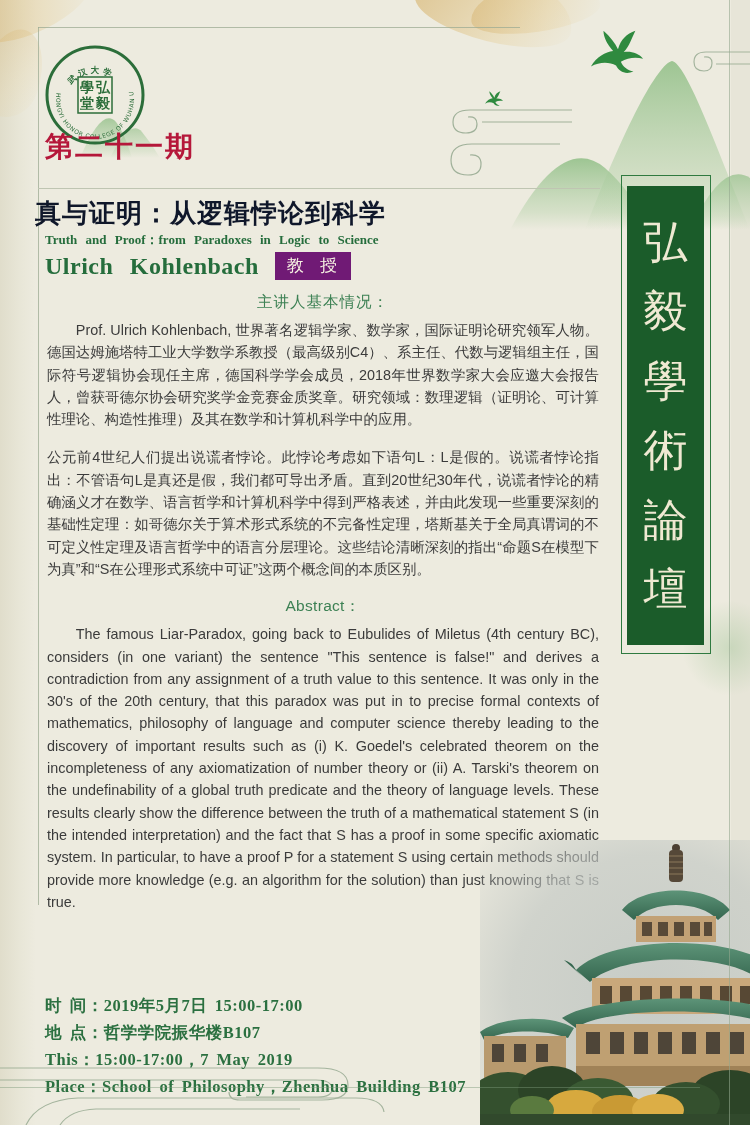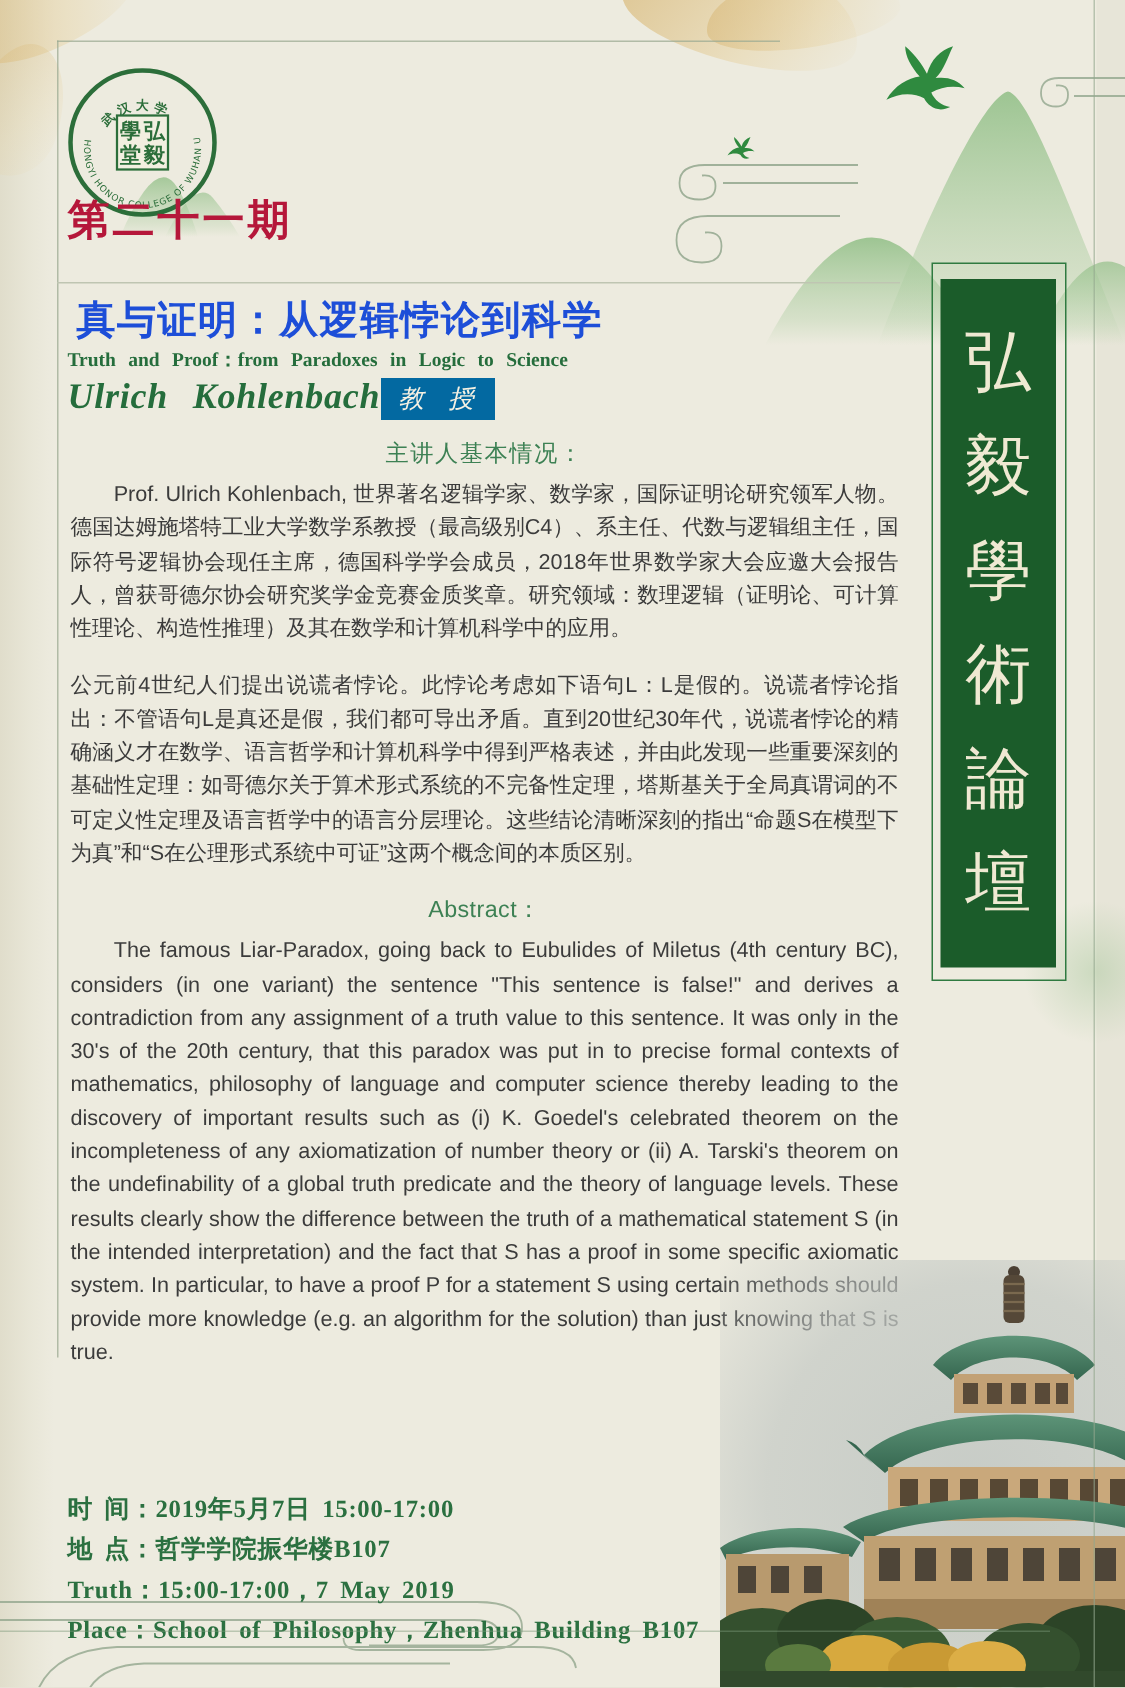--- a/index.html
+++ b/index.html
@@ -33,28 +33,28 @@
   .cloud-mid{position:absolute;left:440px;top:96px;width:132px;height:86px;}
   .cloud-topright{position:absolute;left:688px;top:44px;width:62px;height:38px;}
   .cloud-bottomleft{position:absolute;left:0;top:1042px;width:420px;height:83px;}
   .dove-big{position:absolute;left:588px;top:26px;width:58px;height:54px;}
   .dove-small{position:absolute;left:484px;top:90px;width:20px;height:18px;}
   .logo-seal{position:absolute;left:44px;top:44px;width:102px;height:102px;}
   
   .issue{position:absolute;left:45px;top:128px;font-family:"Liberation Serif",serif;
     font-weight:bold;font-size:28px;color:#b5173a;letter-spacing:2px;}
   .divider{position:absolute;left:38px;top:188px;width:562px;height:1px;background:#bfc5b2;}
-  .title-cn{position:absolute;left:51px;top:196px;font-family:"Liberation Serif",serif;
-    font-weight:bold;font-size:26px;color:#1d4ed8;letter-spacing:1px;}
+  .title-cn{position:absolute;left:35px;top:196px;font-family:"Liberation Serif",serif;
+    font-weight:bold;font-size:26px;color:#0f172a;letter-spacing:1px;}
   .title-en{position:absolute;left:45px;top:231px;font-family:"Liberation Serif",serif;
     font-weight:bold;font-size:13px;color:#256d3c;word-spacing:5px;}
-  .name-row{position:absolute;left:45px;top:252px;display:flex;align-items:flex-start;gap:0;font-style:italic;}
+  .name-row{position:absolute;left:45px;top:252px;display:flex;align-items:flex-end;gap:16px;}
   .speaker-name{font-family:"Liberation Serif",serif;font-weight:bold;font-size:24px;
     color:#256d3c;word-spacing:10px;letter-spacing:.5px;}
-  .badge{background:#0369a1;color:#f7f2e3;font-family:"Liberation Serif",serif;
+  .badge{background:#701a75;color:#f7f2e3;font-family:"Liberation Serif",serif;
     font-size:17px;padding:4px 8px 4px 12px;letter-spacing:6px;line-height:1.2;}
   
   .content{position:absolute;left:45px;top:292px;width:556px;height:698px;overflow:hidden;}
   .sec-h{font-size:15.5px;color:#3d8154;margin:0 0 6px;letter-spacing:1px;font-weight:normal;text-align:center;}
   .sec-h.en{letter-spacing:.3px;}
   .content p{margin:0 2px 9px;font-size:14.4px;line-height:22.3px;color:#3b3b3b;
     text-align:justify;text-justify:inter-ideograph;}
   .content p.indent{text-indent:2em;}
   .gap{height:7px;}
   
@@ -170,21 +170,21 @@
     <p>公元前4世纪人们提出说谎者悖论。此悖论考虑如下语句L：L是假的。说谎者悖论指出：不管语句L是真还是假，我们都可导出矛盾。直到20世纪30年代，说谎者悖论的精确涵义才在数学、语言哲学和计算机科学中得到严格表述，并由此发现一些重要深刻的基础性定理：如哥德尔关于算术形式系统的不完备性定理，塔斯基关于全局真谓词的不可定义性定理及语言哲学中的语言分层理论。这些结论清晰深刻的指出“命题S在模型下为真”和“S在公理形式系统中可证”这两个概念间的本质区别。</p>
     <div class="gap"></div>
     <h2 class="sec-h en">Abstract：</h2>
     <p class="indent">The famous Liar-Paradox, going back to Eubulides of Miletus (4th century BC), considers (in one variant) the sentence "This sentence is false!" and derives a contradiction from any assignment of a truth value to this sentence. It was only in the 30's of the 20th century, that this paradox was put in to precise formal contexts of mathematics, philosophy of language and computer science thereby leading to the discovery of important results such as (i) K. Goedel's celebrated theorem on the incompleteness of any axiomatization of number theory or (ii) A. Tarski's theorem on the undefinability of a global truth predicate and the theory of language levels. These results clearly show the difference between the truth of a mathematical statement S (in the intended interpretation) and the fact that S has a proof in some specific axiomatic system. In particular, to have a proof P for a statement S using certain methods should provide more knowledge (e.g. an algorithm for the solution) than just knowing that S is true.</p>
 
   </div>
 
   <div class="footer">
     <div class="f-row"><span>时 间：</span><span>2019年5月7日  15:00-17:00</span></div>
     <div class="f-row"><span>地 点：</span><span>哲学学院振华楼B107</span></div>
-    <div class="f-row"><span>Truth：</span><span>15:00-17:00，7 May 2019</span></div>
+    <div class="f-row"><span>This：</span><span>15:00-17:00，7 May 2019</span></div>
     <div class="f-row"><span>Place：</span><span>School of Philosophy，Zhenhua Building B107</span></div>
   </div>
 
   <div class="wm-circle"></div>
 
   <div class="banner-outer"></div>
   <div class="banner-inner">
     <span class="banner-char">弘</span>
     <span class="banner-char">毅</span>
     <span class="banner-char">學</span>

